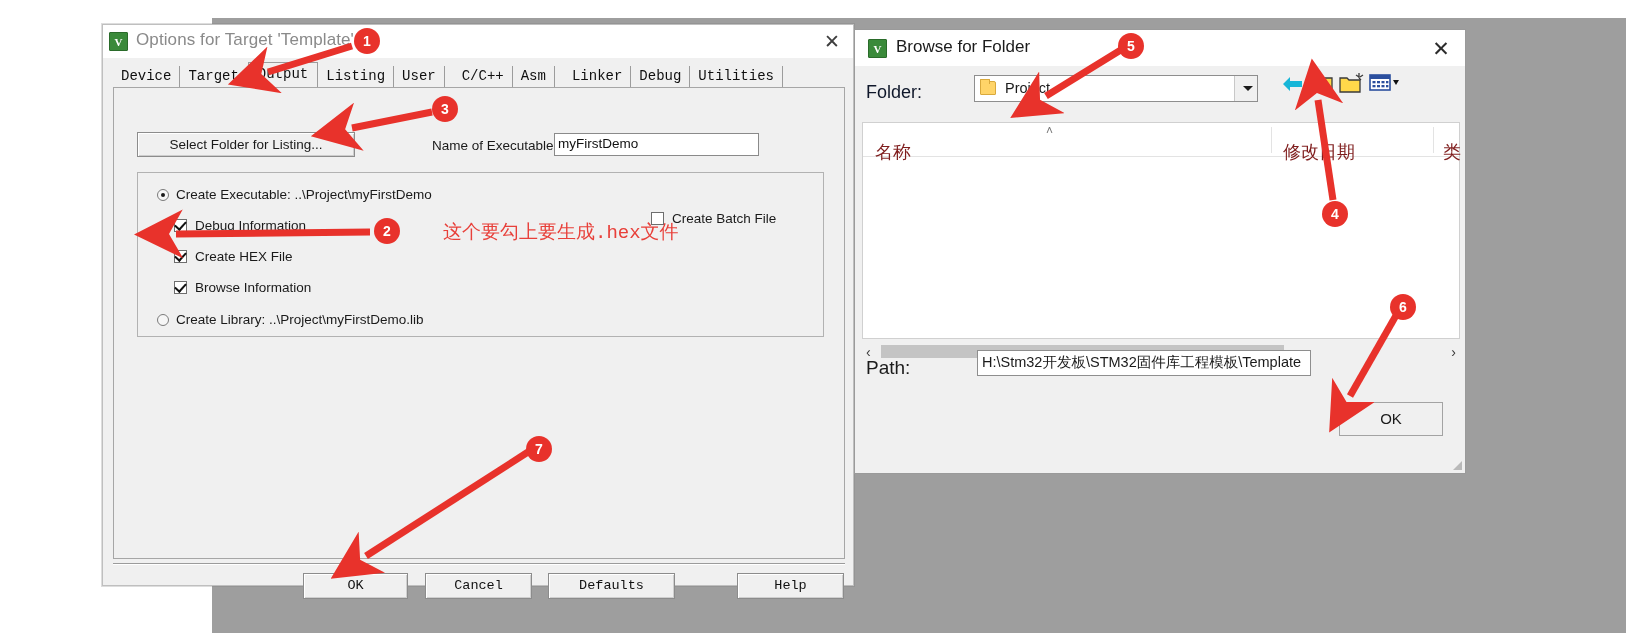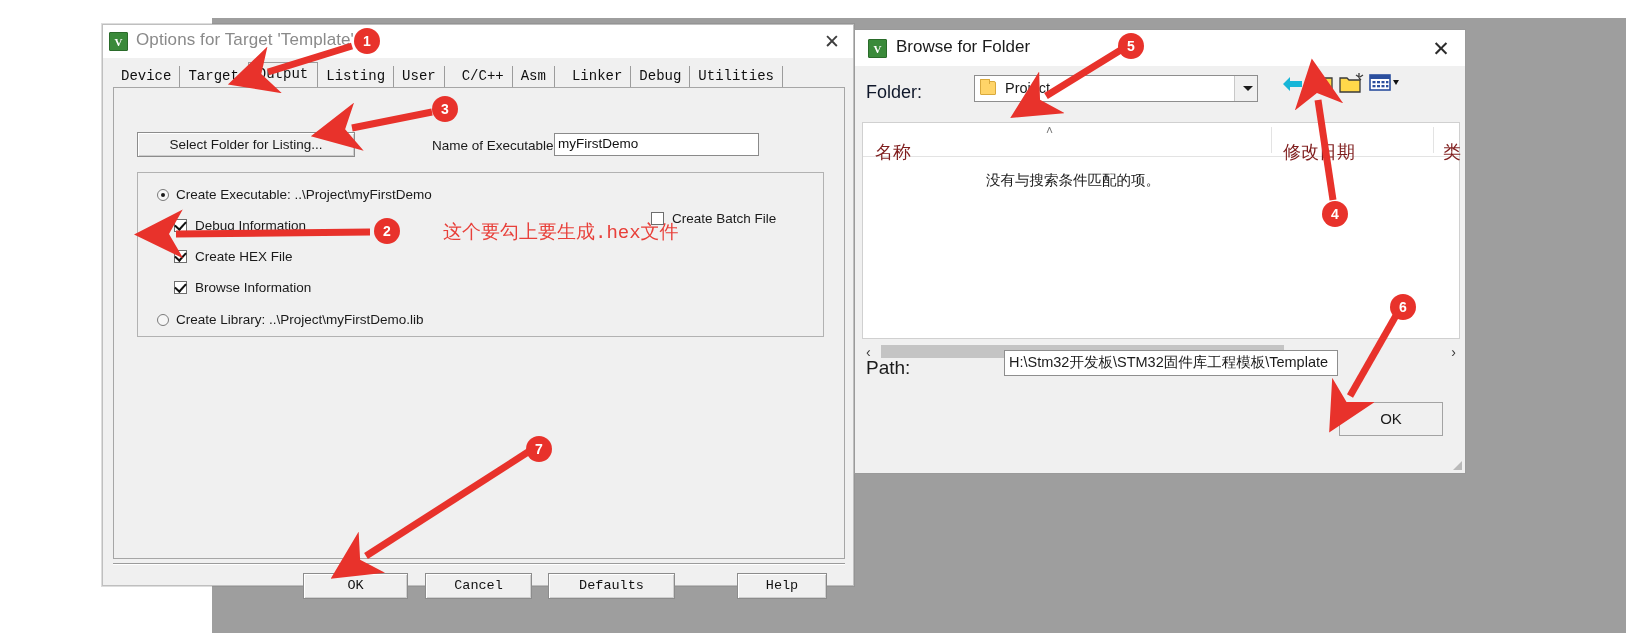--- a/index.html
+++ b/index.html
@@ -196,21 +196,21 @@
     position:absolute; left:7px; top:311px; width:598px; height:22px; background:#f0f0f0;
   }
   #hscroll-left { position:absolute; left:4px; top:3px; font-size:14px; color:#3a3a3a; }
   #hscroll-thumb { position:absolute; left:19px; top:4px; width:403px; height:13px; background:#c4c4c4; }
   #hscroll-right { position:absolute; right:4px; top:3px; font-size:14px; color:#3a3a3a; }
 
   #path-label { position:absolute; left:11px; top:327px; font-size:19px; color:#1b1b1b; }
   #path-input {
     position:absolute; left:122px; top:320px; width:334px; height:26px;
     border:1px solid #8e8e8e; background:#ffffff;
-    font-size:14.5px; color:#1b1b1b; padding:2px 0 0 4px; overflow:hidden; white-space:nowrap;margin-left:27px;
+    font-size:14.5px; color:#1b1b1b; padding:2px 0 0 4px; overflow:hidden; white-space:nowrap;
   }
   #browse-ok {
     position:absolute; left:484px; top:372px; width:104px; height:34px;
     background:#f0f0f0; border:1px solid #a3a3a3;
     font-size:15px; color:#1b1b1b; text-align:center; line-height:32px;
   }
   #browse-grip {
     position:absolute; right:2px; bottom:2px; width:12px; height:12px;
   }
   #browse-grip::after{
@@ -294,21 +294,21 @@
 
     </div>
 
     <div id="exec-name-input">myFirstDemo</div>
   </div>
 
   <div id="keil-footer-sep"></div>
   <div class="keil-btn" style="left:200px; width:105px;">OK</div>
   <div class="keil-btn" style="left:322px; width:107px;">Cancel</div>
   <div class="keil-btn" style="left:445px; width:127px;">Defaults</div>
-  <div class="keil-btn" style="left:634px; width:90px;">Help</div>
+  <div class="keil-btn" style="left:634px; width:107px;">Help</div>
 </div>
 
 <div id="browse-dialog">
 
   <div id="browse-titlebar">
     <div id="browse-app-icon">V</div>
     <div id="browse-title">Browse for Folder</div>
     <div id="browse-close">✕</div>
   </div>
 
@@ -357,21 +357,20 @@
 
   <div id="file-list">
     <div id="file-list-header">
       <div class="col-head" style="left:12px;">名称</div>
       <div id="sort-caret">˄</div>
       <div class="col-divider" style="left:408px;"></div>
       <div class="col-head" style="left:420px;">修改日期</div>
       <div class="col-divider" style="left:570px;"></div>
       <div class="col-head" style="left:580px;">类</div>
     </div>
-    <div id="empty-message">没有与搜索条件匹配的项。</div>
   </div>
 
   <div id="hscroll">
     <div id="hscroll-left">‹</div>
     <div id="hscroll-thumb"></div>
     <div id="hscroll-right">›</div>
   </div>
 
   <div id="path-label">Path:</div>
   <div id="path-input">H:\Stm32开发板\STM32固件库工程模板\Template</div>

